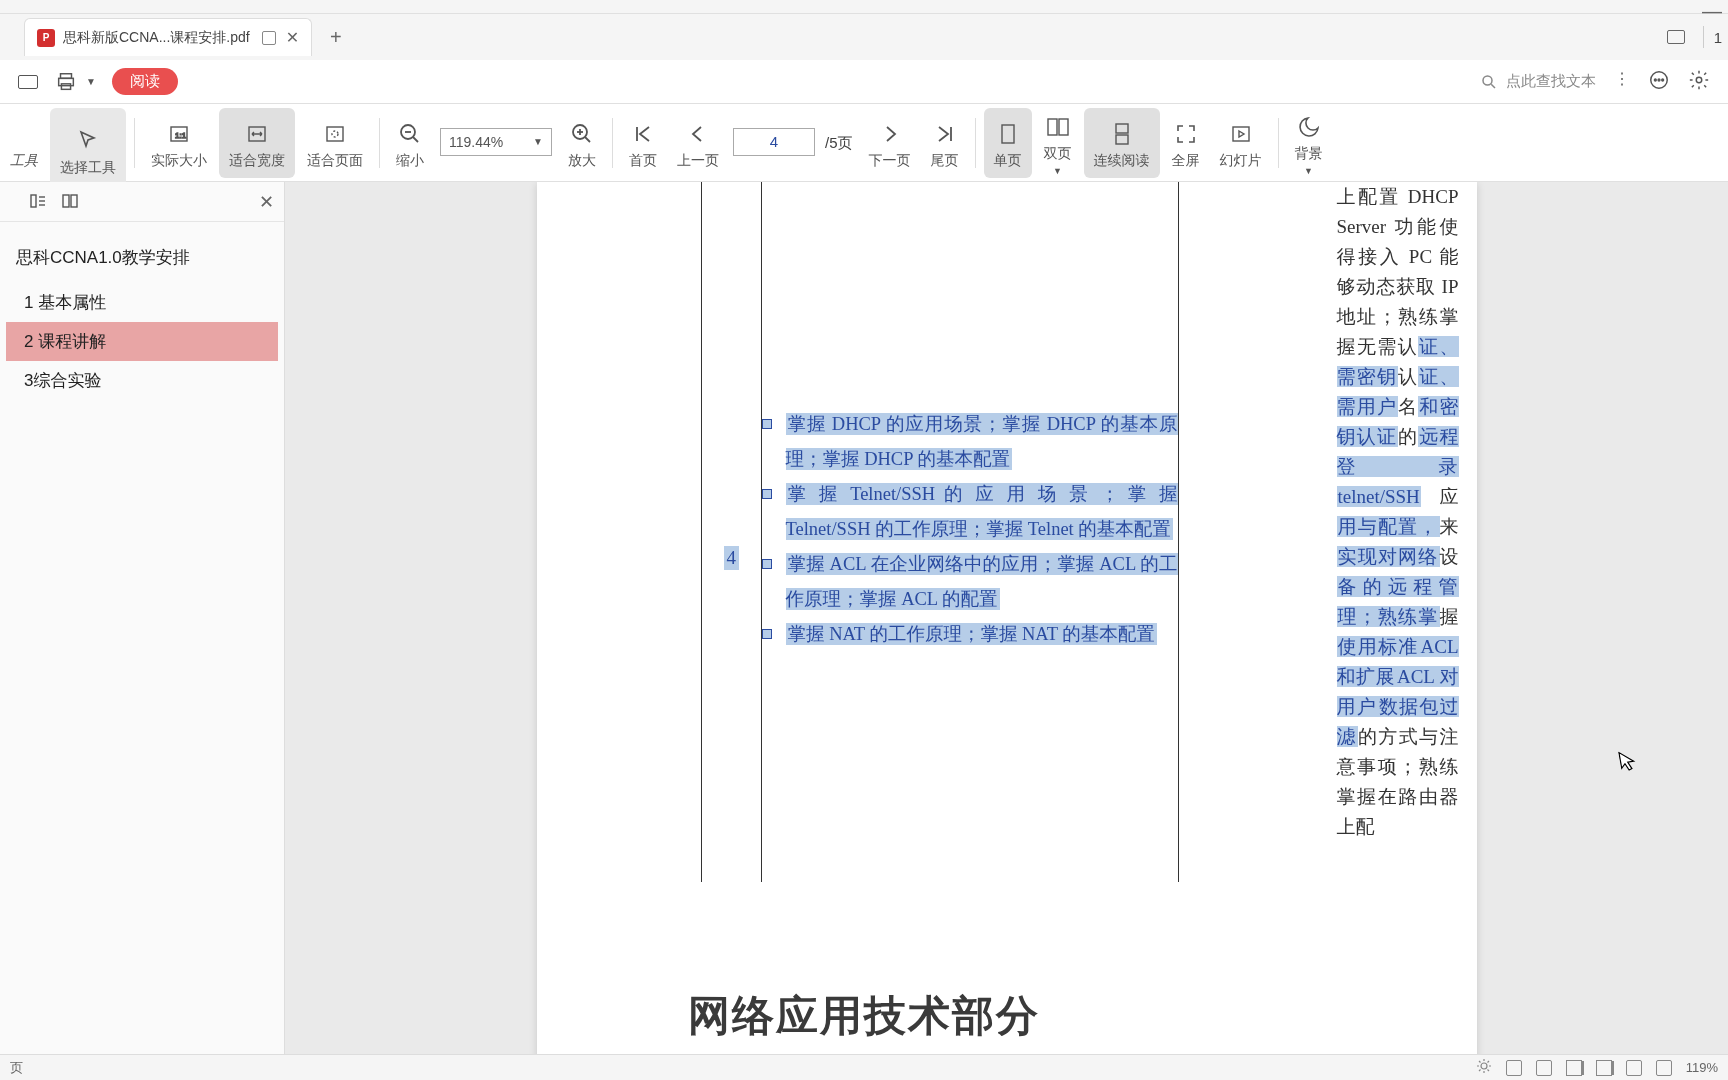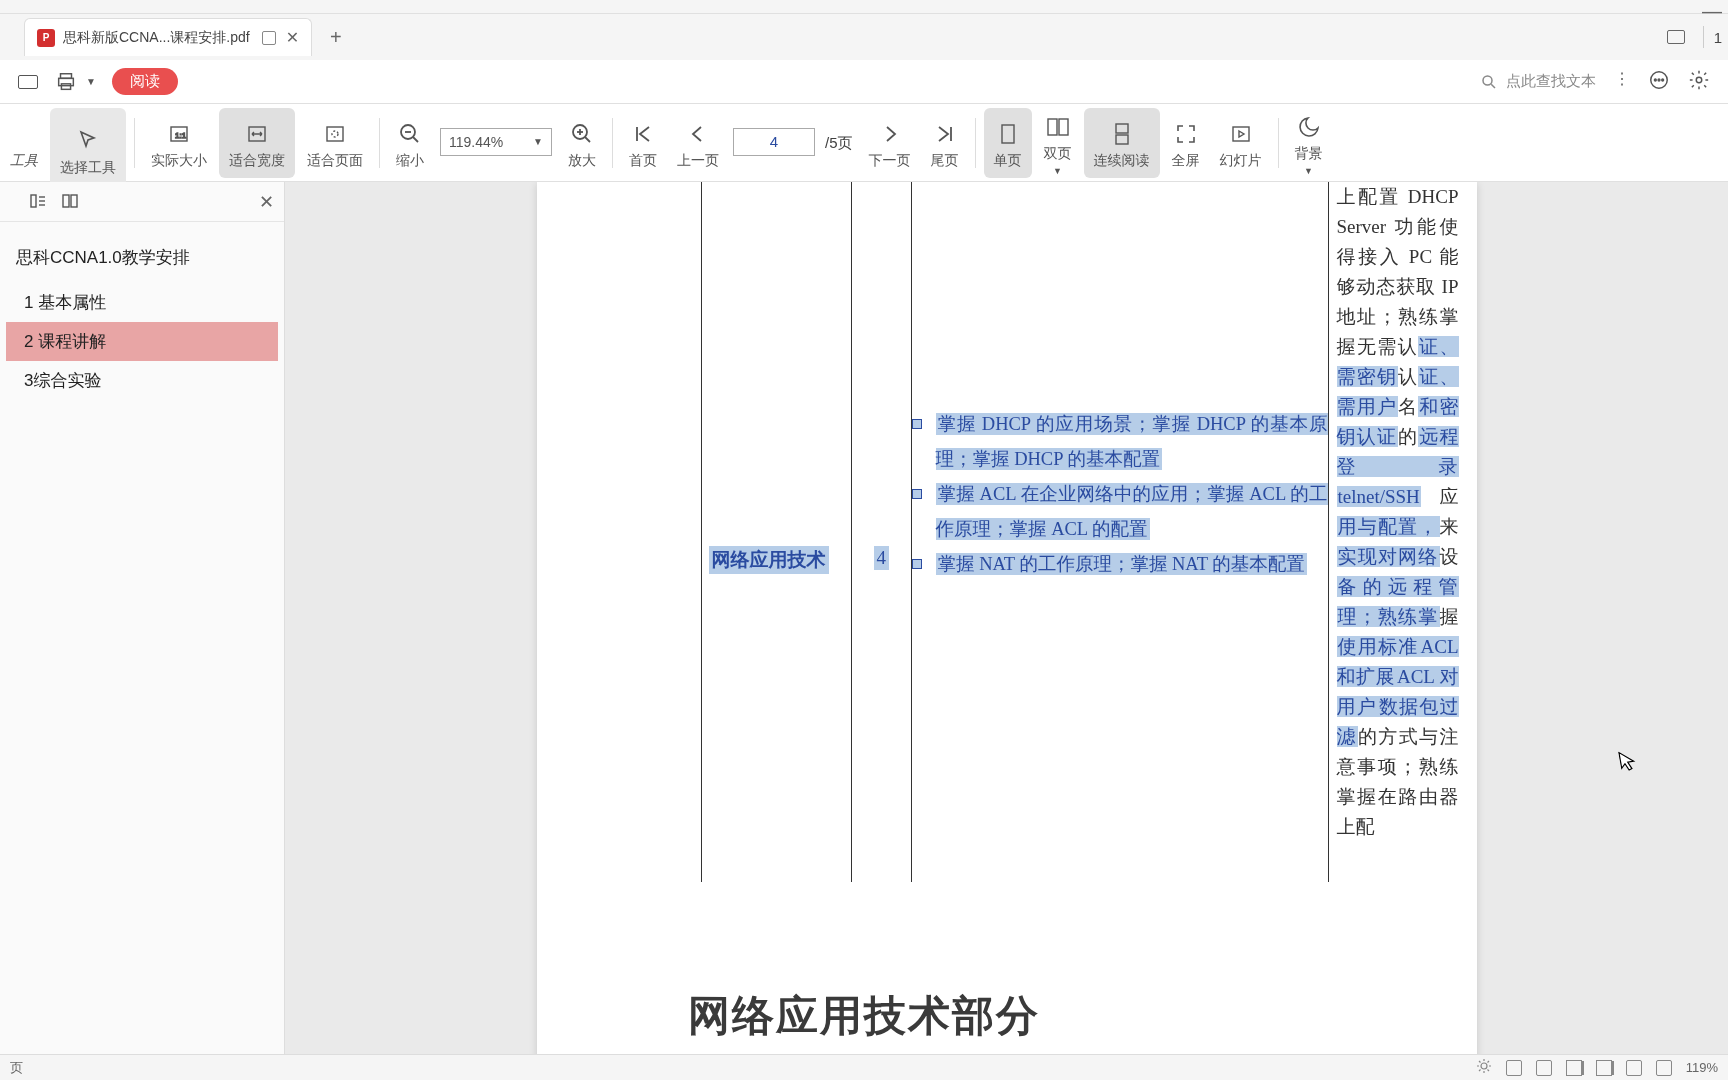--- a/index.html
+++ b/index.html
@@ -609,31 +609,32 @@
           <div class="item">1 基本属性</div>
           <div class="item selected">2 课程讲解</div>
           <div class="item">3综合实验</div>
         </div>
     </div>
   </div>
 
   <div class="viewer">
     <div class="page">
       <div class="page-table">
-        <div class="col cell1" style="height:700px;">
-          <div class="row-label hl" style="left:8px; font-weight:bold;">网络应用技术</div>
-        </div>
         <div class="col cell2" style="height:700px; position:relative;">
           <div class="row-num hl" style="left:22px;">4</div>
         </div>
         <div class="col cell3" style="height:700px; position:relative;">
           <div class="bullets" id="bullets">
               <div class="bullet">
                 <div class="bsym"></div>
                 <div class="btext"><span class="seg">掌握 DHCP 的应用场景；掌握 DHCP 的基本原理；掌握 DHCP 的基本配置</span></div>
+              </div>
+              <div class="bullet">
+                <div class="bsym"></div>
+                <div class="btext"><span class="seg">掌 握 Telnet/SSH 的 应 用 场 景 ； 掌 握 Telnet/SSH 的工作原理；掌握 Telnet 的基本配置</span></div>
               </div>
               <div class="bullet">
                 <div class="bsym"></div>
                 <div class="btext"><span class="seg">掌握 ACL 在企业网络中的应用；掌握 ACL 的工作原理；掌握 ACL 的配置</span></div>
               </div>
               <div class="bullet">
                 <div class="bsym"></div>
                 <div class="btext"><span class="seg">掌握 NAT 的工作原理；掌握 NAT 的基本配置</span></div>
               </div>
             </div>

